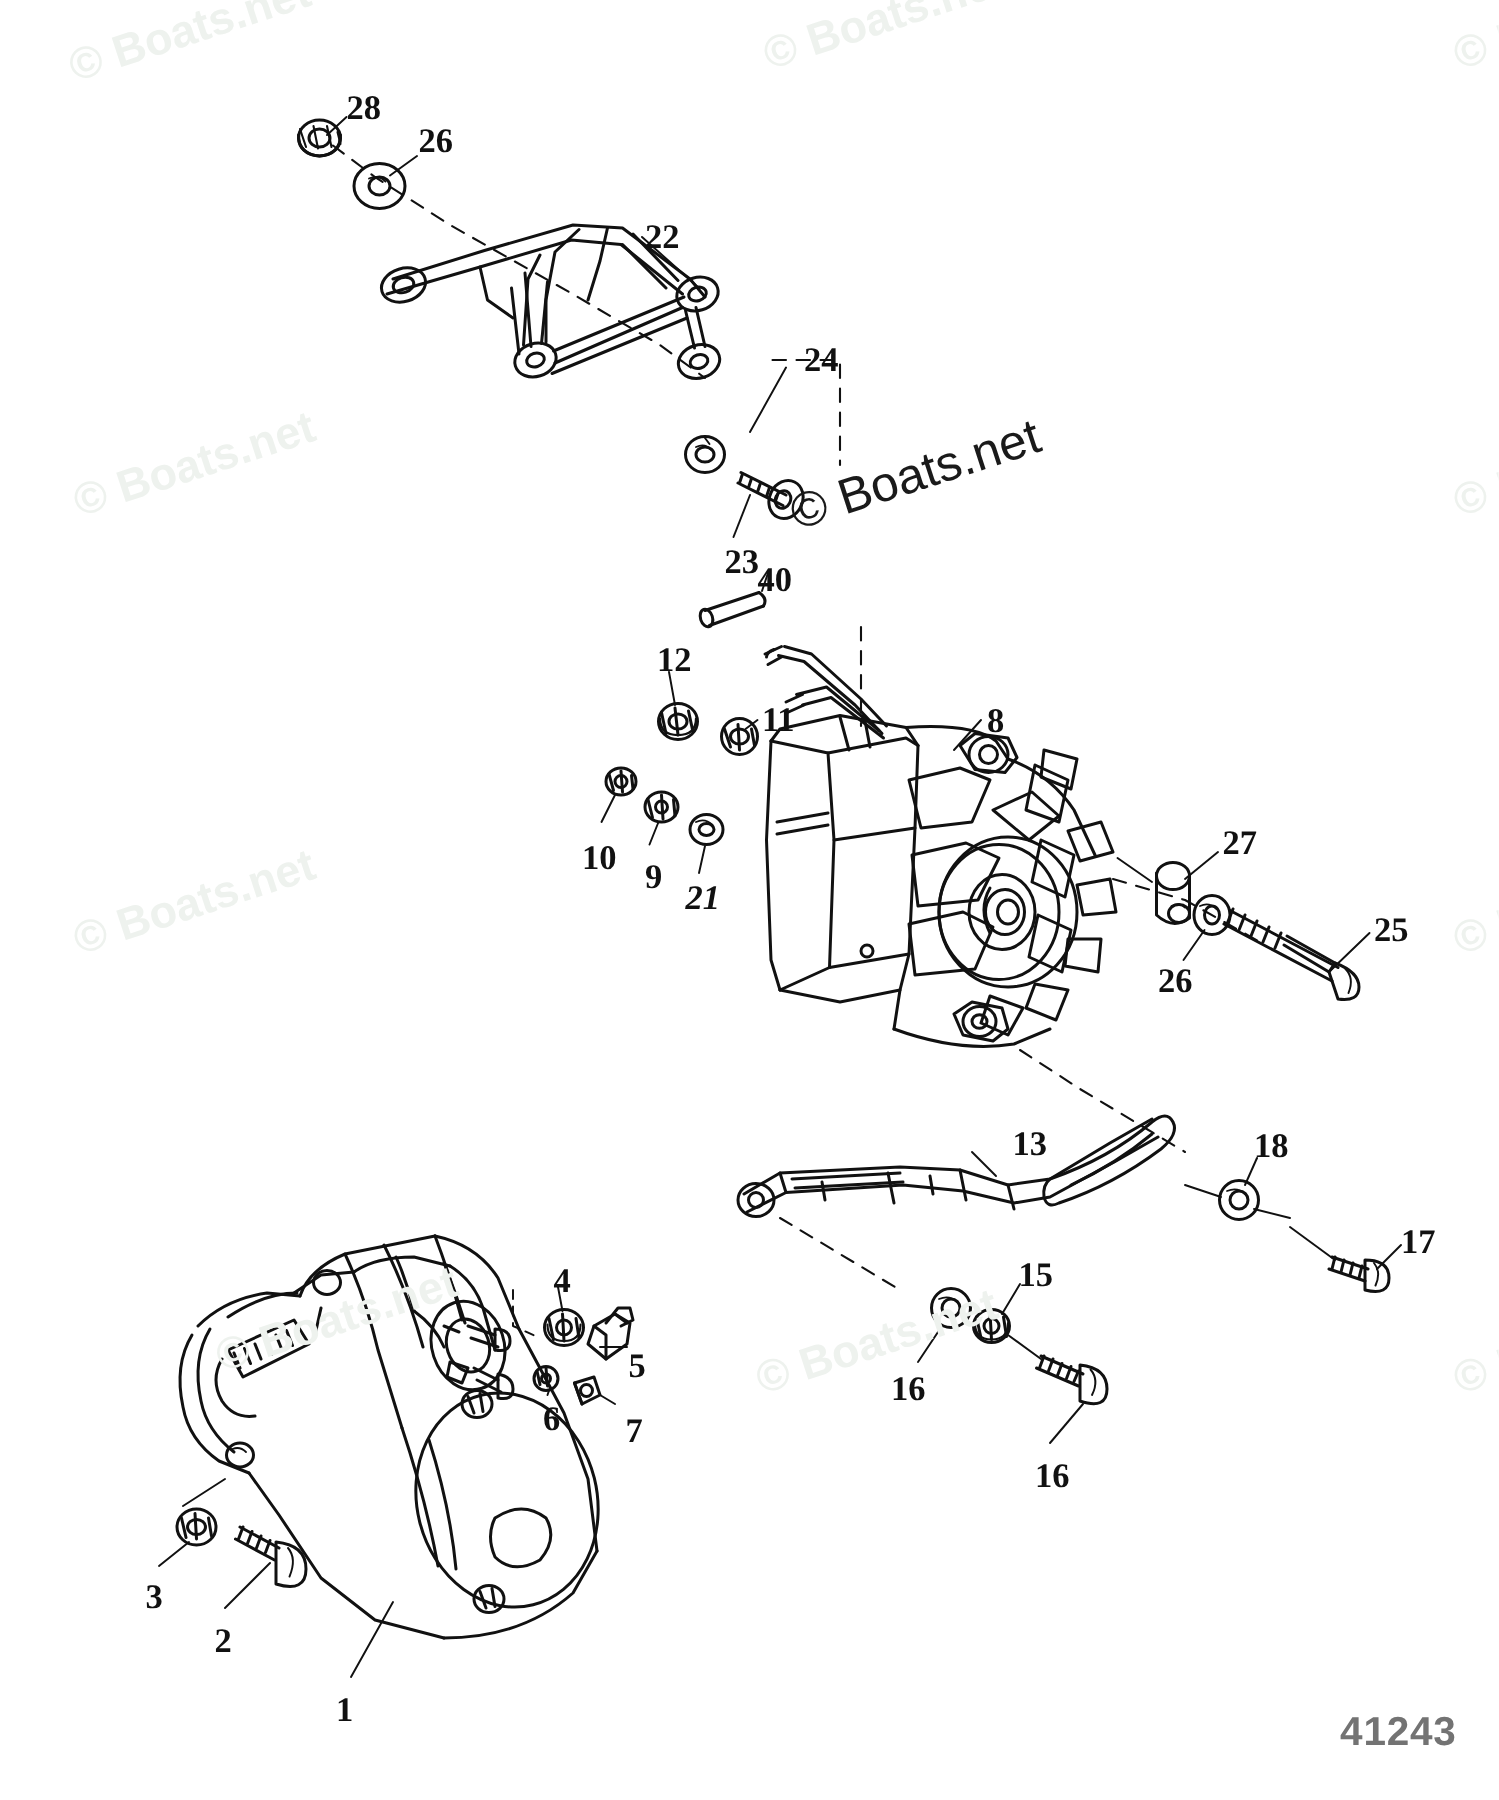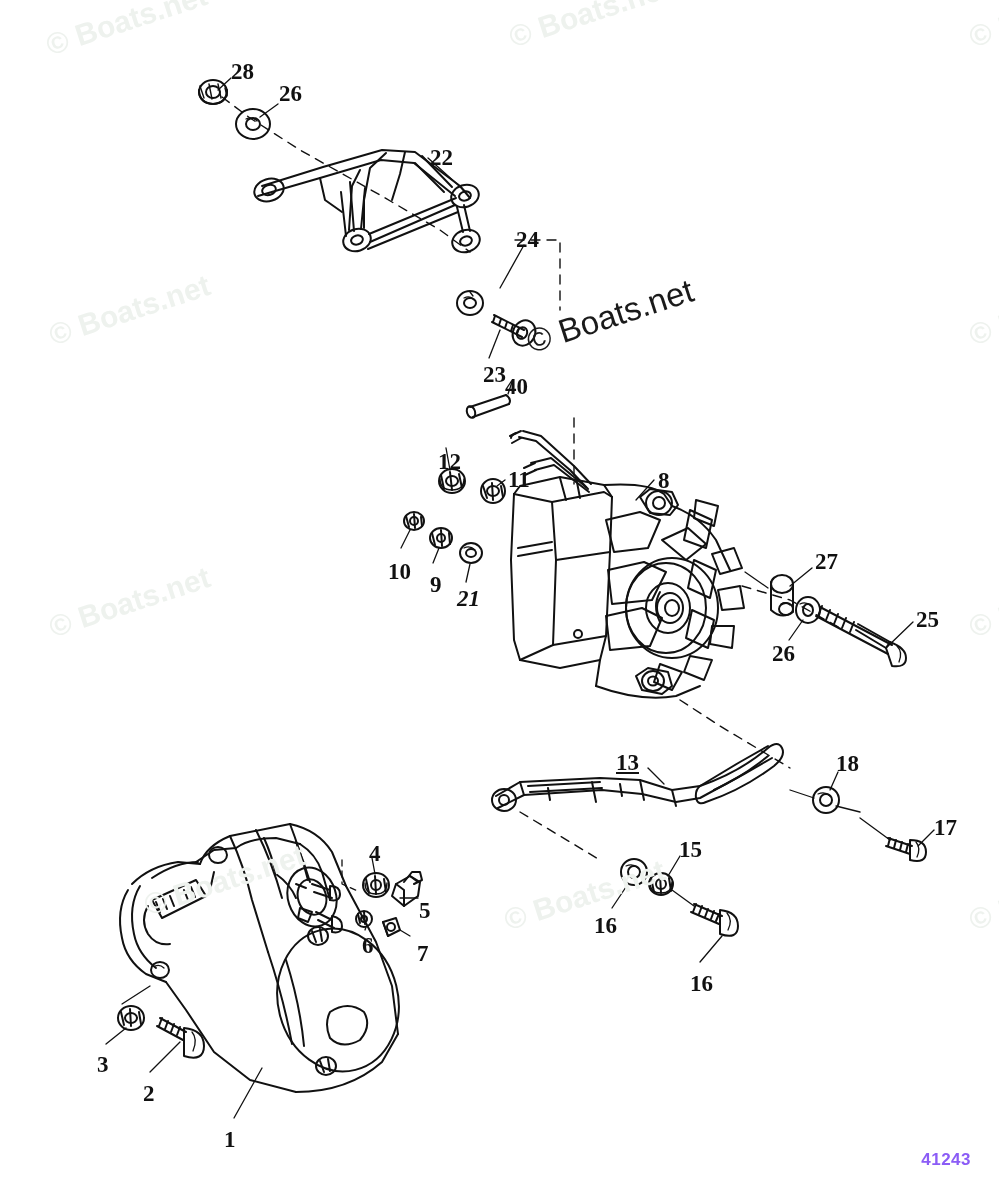--- a/index.html
+++ b/index.html
@@ -6,21 +6,21 @@
   html,body{margin:0;padding:0;background:#ffffff;}
   body{width:999px;height:1200px;position:relative;overflow:hidden;
        font-family:"Liberation Serif",serif;background:#fff;}
   #stage{position:absolute;left:0;top:0;width:999px;height:1200px;}
   svg.layer{position:absolute;left:0;top:0;width:999px;height:1200px;}
   .wm{position:absolute;color:#eef2ee;font-family:"Liberation Sans",sans-serif;
       font-size:30px;font-weight:600;white-space:nowrap;
       transform:rotate(-18deg);transform-origin:left top;user-select:none;}
   .wm.dark{color:#1a1a1a;font-weight:400;font-size:33px;}
   #drawno{position:absolute;right:28px;bottom:30px;font-family:"Liberation Sans",sans-serif;
-          font-size:17px;font-weight:700;color:#8b5cf6;letter-spacing:.5px;}
+          font-size:27px;font-weight:700;color:#737373;letter-spacing:.5px;}
   .cal{position:absolute;font-family:"Liberation Serif",serif;font-size:23px;
        font-weight:700;color:#111;user-select:none;line-height:1;}
 </style>
 </head>
 <body>
 
 <div id="stage">
 
   <svg class="layer" viewBox="0 0 999 1200">
     <g fill="none" stroke="#111" stroke-width="2" stroke-linecap="round" stroke-linejoin="round">
@@ -402,32 +402,32 @@
   <div class="cal" style="left:143px;top:1082px;">2</div>
   <div class="cal" style="left:97px;top:1053px;">3</div>
   <div class="cal" style="left:369px;top:842px;">4</div>
   <div class="cal" style="left:419px;top:899px;">5</div>
   <div class="cal" style="left:362px;top:934px;">6</div>
   <div class="cal" style="left:417px;top:942px;">7</div>
   <div class="cal" style="left:658px;top:469px;">8</div>
   <div class="cal" style="left:430px;top:573px;">9</div>
   <div class="cal" style="left:388px;top:560px;">10</div>
   <div class="cal" style="left:508px;top:468px;text-align:center;">11</div>
-  <div class="cal" style="left:438px;top:450px;">12</div>
-  <div class="cal" style="left:616px;top:751px;text-decoration:underline;">13</div>
+  <div class="cal" style="left:438px;top:428px;">12</div>
+  <div class="cal" style="left:675px;top:751px;">13</div>
   <div class="cal" style="left:690px;top:972px;">16</div>
   <div class="cal" style="left:679px;top:838px;">15</div>
   <div class="cal" style="left:594px;top:914px;">16</div>
   <div class="cal" style="left:934px;top:816px;">17</div>
   <div class="cal" style="left:836px;top:752px;">18</div>
   <div class="cal" style="left:505px;top:375px;">40</div>
   <div class="cal" style="left:457px;top:587px;font-style:italic;">21</div>
   <div class="cal" style="left:430px;top:146px;">22</div>
   <div class="cal" style="left:483px;top:363px;">23</div>
-  <div class="cal" style="left:516px;top:228px;text-align:right;">24</div>
+  <div class="cal" style="left:536px;top:228px;text-align:right;">24</div>
   <div class="cal" style="left:916px;top:608px;">25</div>
   <div class="cal" style="left:772px;top:642px;">26</div>
   <div class="cal" style="left:815px;top:550px;">27</div>
   <div class="cal" style="left:279px;top:82px;">26</div>
   <div class="cal" style="left:231px;top:60px;">28</div>
 
   <div id="drawno">41243</div>
 
 </div>
 

